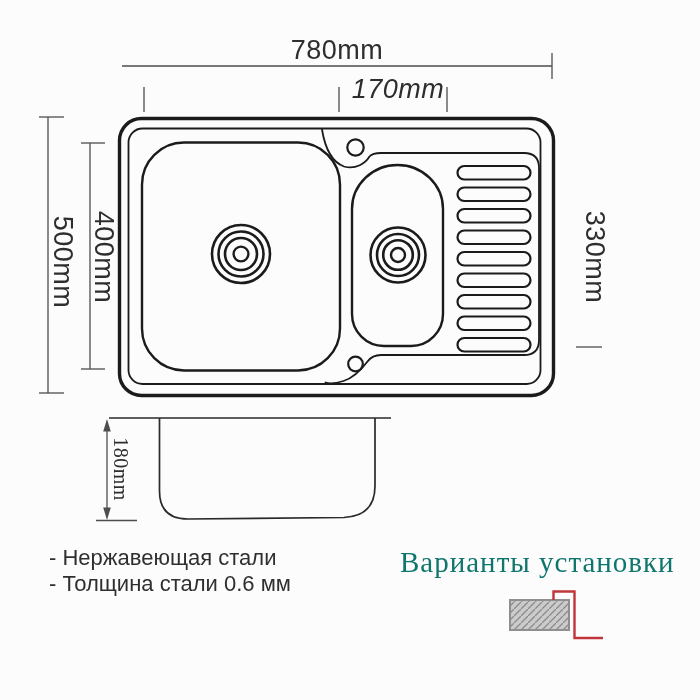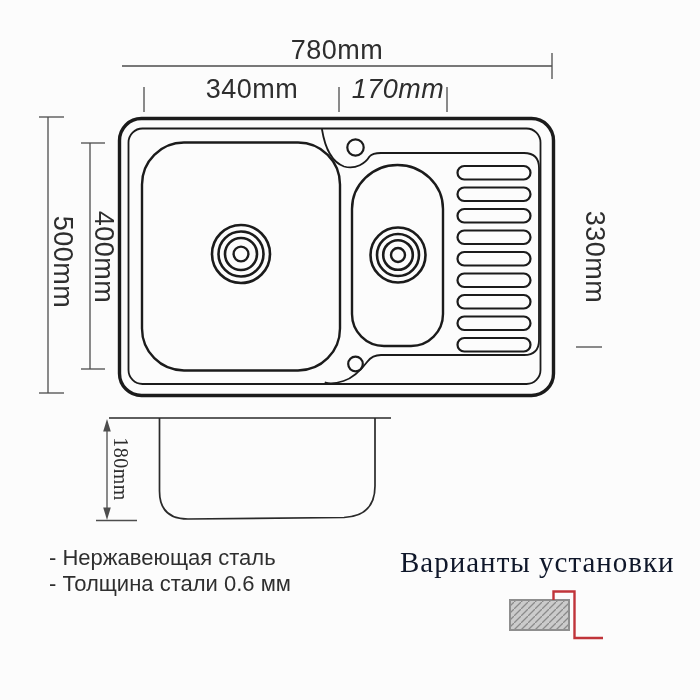--- a/index.html
+++ b/index.html
@@ -31,21 +31,21 @@
     font-size:22px;
     line-height:26px;
     color:#2f2f2f;
   }
   .features .feature-line{white-space:nowrap;}
   .install-title{
     position:absolute;
     left:376px;top:546px;
     font-family:"Liberation Serif", serif;
     font-size:29px;
-    color:#0f172a;
+    color:#0f766e;
     letter-spacing:1px;
     white-space:nowrap;
   }
 </style>
 </head>
 <body>
 
 <div class="stage">
 
   <svg width="700" height="700" viewBox="0 0 700 700">
@@ -115,27 +115,26 @@
       <line x1="72" y1="520.5" x2="113" y2="520.5"></line>
     </g>
 
     <g>
       <rect x="486" y="600" width="59" height="30" fill="url(#hatch)" stroke="#8f8f8f" stroke-width="2"></rect>
       <path d="M529.5 600 L529.5 591.5 L550.5 591.5 L550.5 638 L579 638" stroke="#c0343a" stroke-width="2.4" fill="none"></path>
     </g>
   </svg>
 
   <div class="dim-label" style="left:313px;top:50px;">780mm</div>
-  <div class="dim-label" style="left:228px;top:89px;">340mm</div>
   <div class="dim-label" style="left:374px;top:89px;font-style:italic;">170mm</div>
   <div class="dim-label rot" style="left:38px;top:262px;">500mm</div>
   <div class="dim-label rot" style="left:79px;top:257px;">400mm</div>
   <div class="dim-label rot" style="left:570px;top:257px;">330mm</div>
   <div class="dim-label rot serif" style="left:96px;top:469px;">180mm</div>
 
   <div class="features">
-    <div class="feature-line">- Нержавеющая сталь</div>
+    <div class="feature-line">- Нержавеющая стали</div>
     <div class="feature-line">- Толщина стали 0.6 мм</div>
   </div>
 
   <div class="install-title">Варианты установки</div>
 
 </div>
 
 </body></html>

